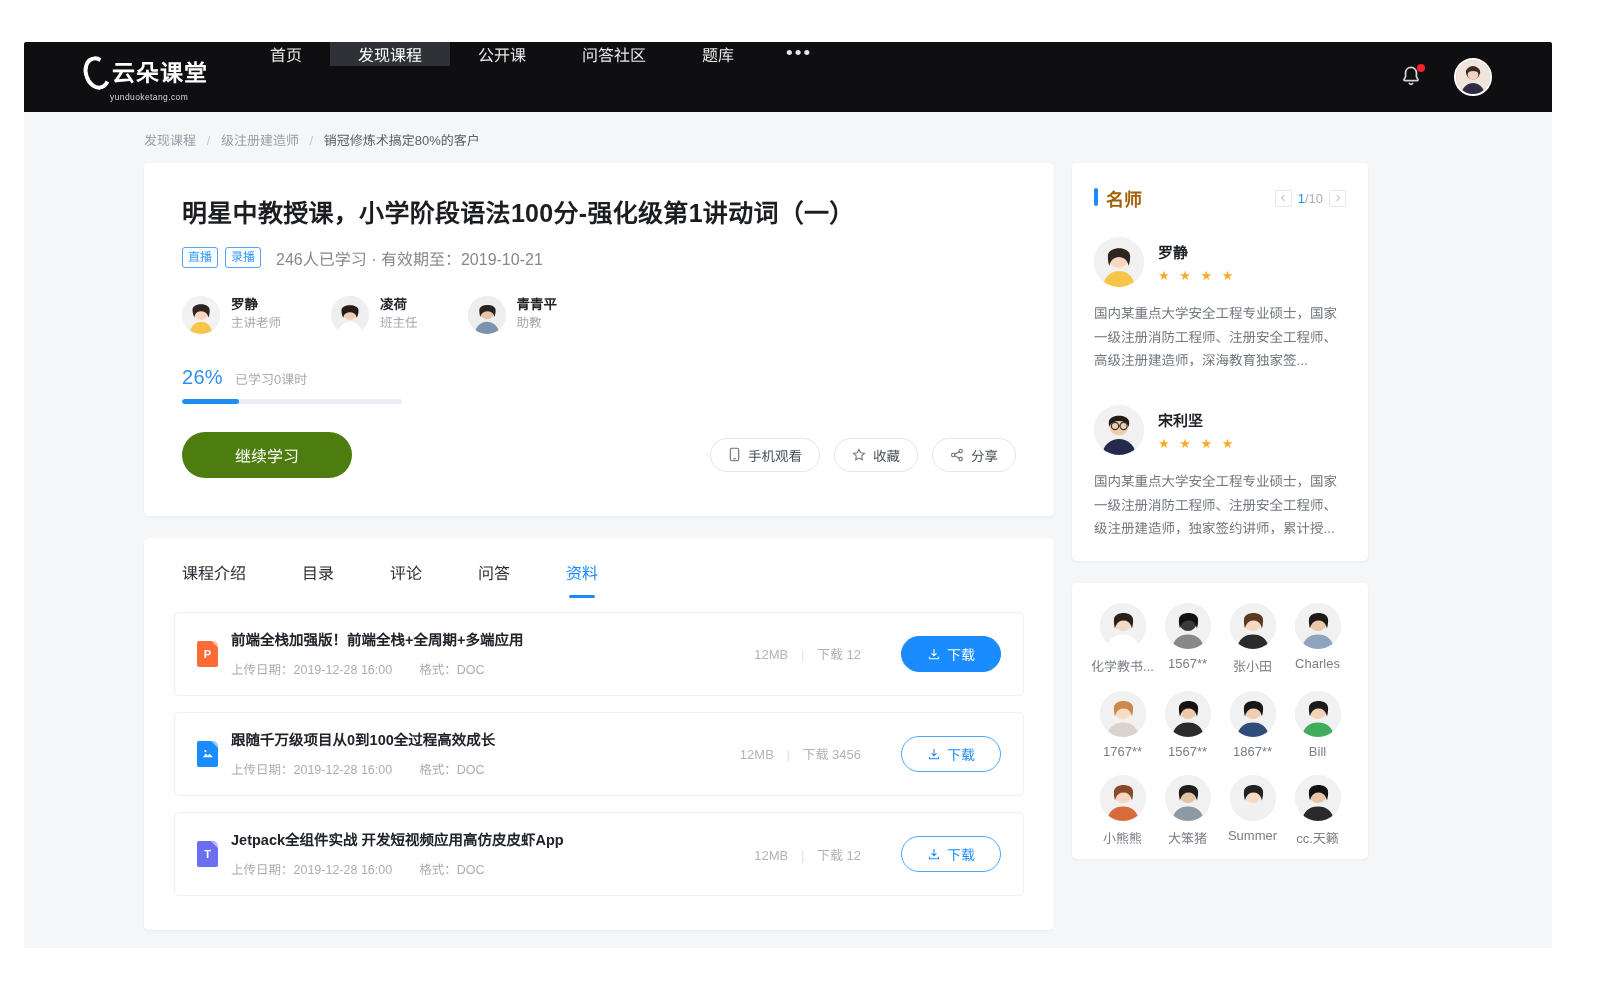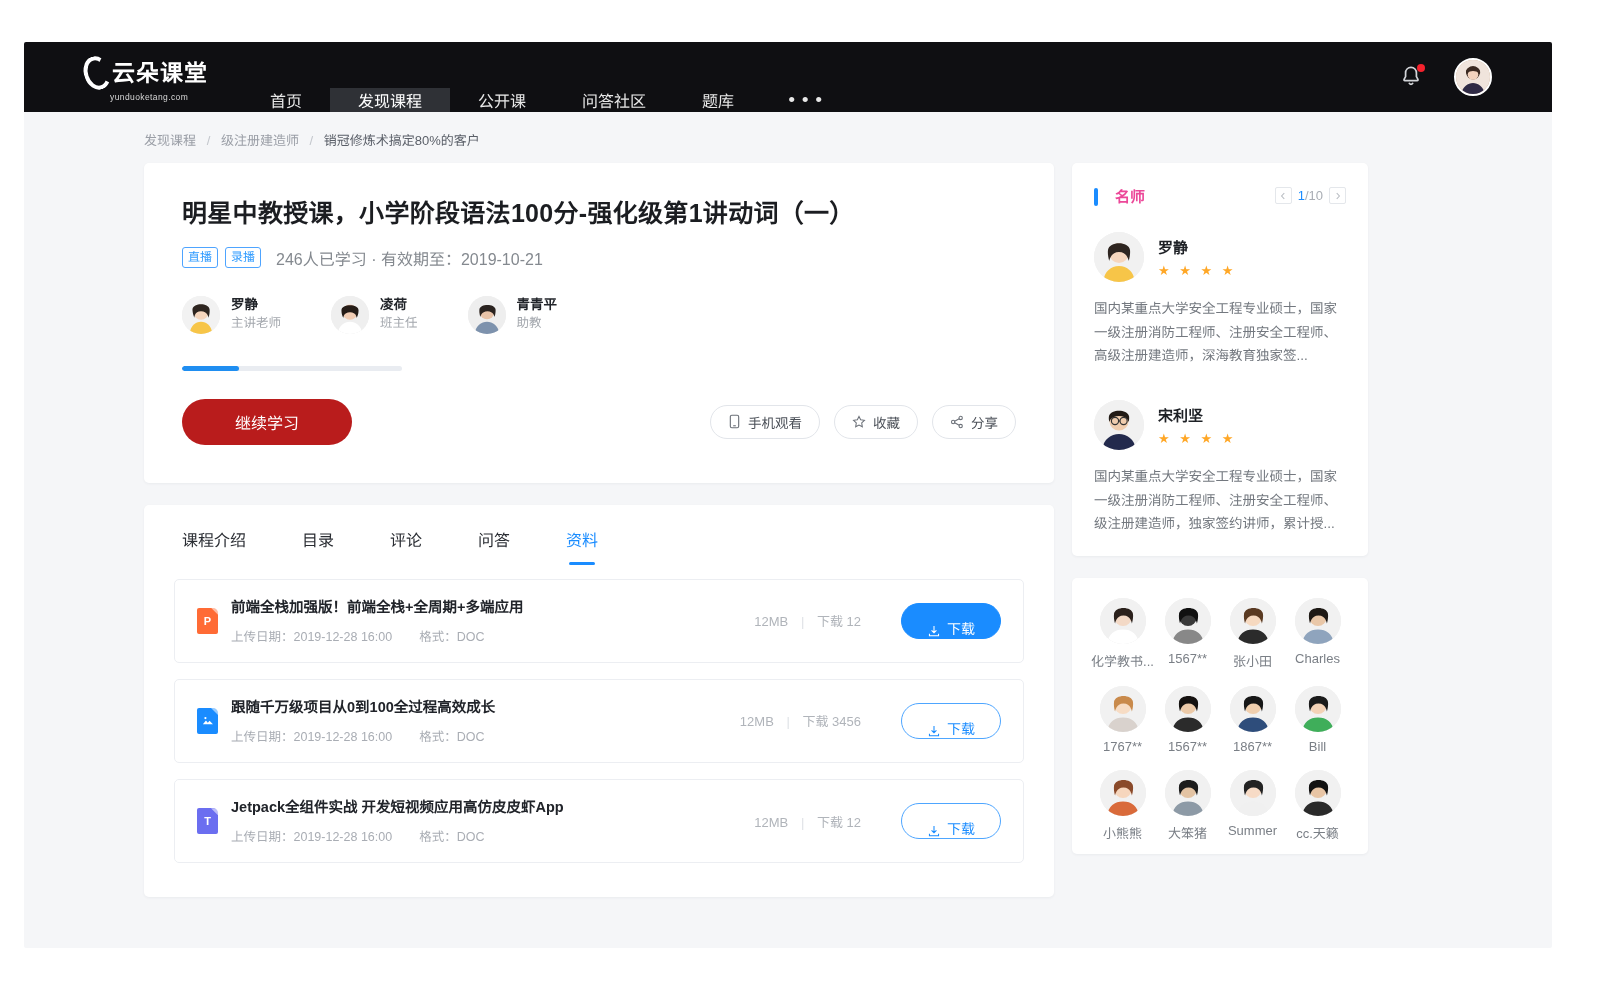--- a/index.html
+++ b/index.html
@@ -57,21 +57,21 @@
     font-weight: 700;
     letter-spacing: 1px;
   }
   .logo-sub {
     color: #d8d8d8;
     font-size: 8.5px;
     letter-spacing: .4px;
     margin-left: 26px;
     margin-top: 3px;
   }
-  .navitems { display: flex; align-items: flex-end; font-family: Liberation Mono, monospace; }
+  .navitems { display: flex; align-items: flex-start; }
   .navitem {
     display: flex; align-items: center;
     padding: 0 28px;
     color: #e8e8e8;
     font-size: 16px;
     cursor: pointer;
     white-space: nowrap;
   }
   .navitem.active {
     background: #2f3136;
@@ -176,21 +176,21 @@
     overflow: hidden;
   }
   .bar-fill { height: 100%; background: #1f8ef1; border-radius: 3px; }
 
   .actions-row {
     margin-top: 28px;
     display: flex; align-items: center;
   }
   .btn-primary {
     width: 170px; height: 46px;
-    background: #b91c1c;
+    background: #4d7c0f;
     color: #ffffff;
     border: none; border-radius: 23px;
     font-size: 16px; cursor: pointer;
     font-family: inherit;
   }
   .right-actions { margin-left: auto; display: flex; gap: 14px; }
   .pill {
     display: flex; align-items: center; gap: 7px;
     height: 34px; padding: 0 17px;
     border: 1px solid #e2e5ea; border-radius: 18px;
@@ -245,39 +245,39 @@
   .f-text { flex: 1 1 auto; min-width: 0; }
   .f-name { font-size: 14.5px; color: #21242a; font-weight: 700; line-height: 1.4; }
   .f-sub { font-size: 12.5px; color: #a9adb4; margin-top: 9px; }
   .f-sub .gap { display: inline-block; width: 20px; }
   .f-stats {
     font-size: 13px; color: #b0b4ba;
     margin-right: 40px; white-space: nowrap;
   }
   .f-stats .div { color: #dfe2e6; margin: 0 9px; }
   .dl-btn {
-    display: flex; align-items: flex-end; justify-content: center; gap: 6px;
+    display: flex; align-items: center; justify-content: center; gap: 6px;
     width: 100px; height: 36px;
     border-radius: 19px;
     font-size: 14px; cursor: pointer;
     flex: none;
     font-family: inherit;
   }
   .dl-btn.filled { background: #1a8cff; color: #fff; border: 1px solid #1a8cff; }
   .dl-btn.outline { background: #fff; color: #1a8cff; border: 1px solid #4ea6ff; }
 
   
   .panel { background: #fff; border-radius: 5px; box-shadow: 0 1px 3px rgba(20,30,60,.05); }
   .panel-head {
     display: flex; align-items: center;
     padding: 22px 22px 0 22px;
   }
   .panel-title {
-    font-size: 15px; color: #ec4899; font-weight: 700;
-    position: relative; padding-left: 21px;
+    font-size: 18px; color: #a16207; font-weight: 700;
+    position: relative; padding-left: 12px;
   }
   .panel-title::before {
     content: ""; position: absolute; left: 0; top: 3px;
     width: 4px; height: 18px; background: #1a8cff; border-radius: 2px;
   }
   .pager {
     margin-left: auto;
     display: flex; align-items: center; gap: 6px;
     font-size: 13px; color: #a9adb4;
   }
@@ -429,20 +429,24 @@
                 </svg>
               </div>
               <div>
                 <div class="t-name">青青平</div>
                 <div class="t-role">助教</div>
               </div>
             </div>
           </div>
 
           <div class="progress-block">
+            <div class="progress-head">
+              <span class="pct">26%</span>
+              <span class="learned">已学习0课时</span>
+            </div>
             <div class="bar">
               <div class="bar-fill" id="bar-fill" style="width: 26%;"></div>
             </div>
           </div>
 
           <div class="actions-row">
             <button class="btn-primary">继续学习</button>
             <div class="right-actions">
               <div class="pill">
                 <svg width="13" height="15" viewBox="0 0 14 16" fill="none" stroke="#6b7078" stroke-width="1.2">

